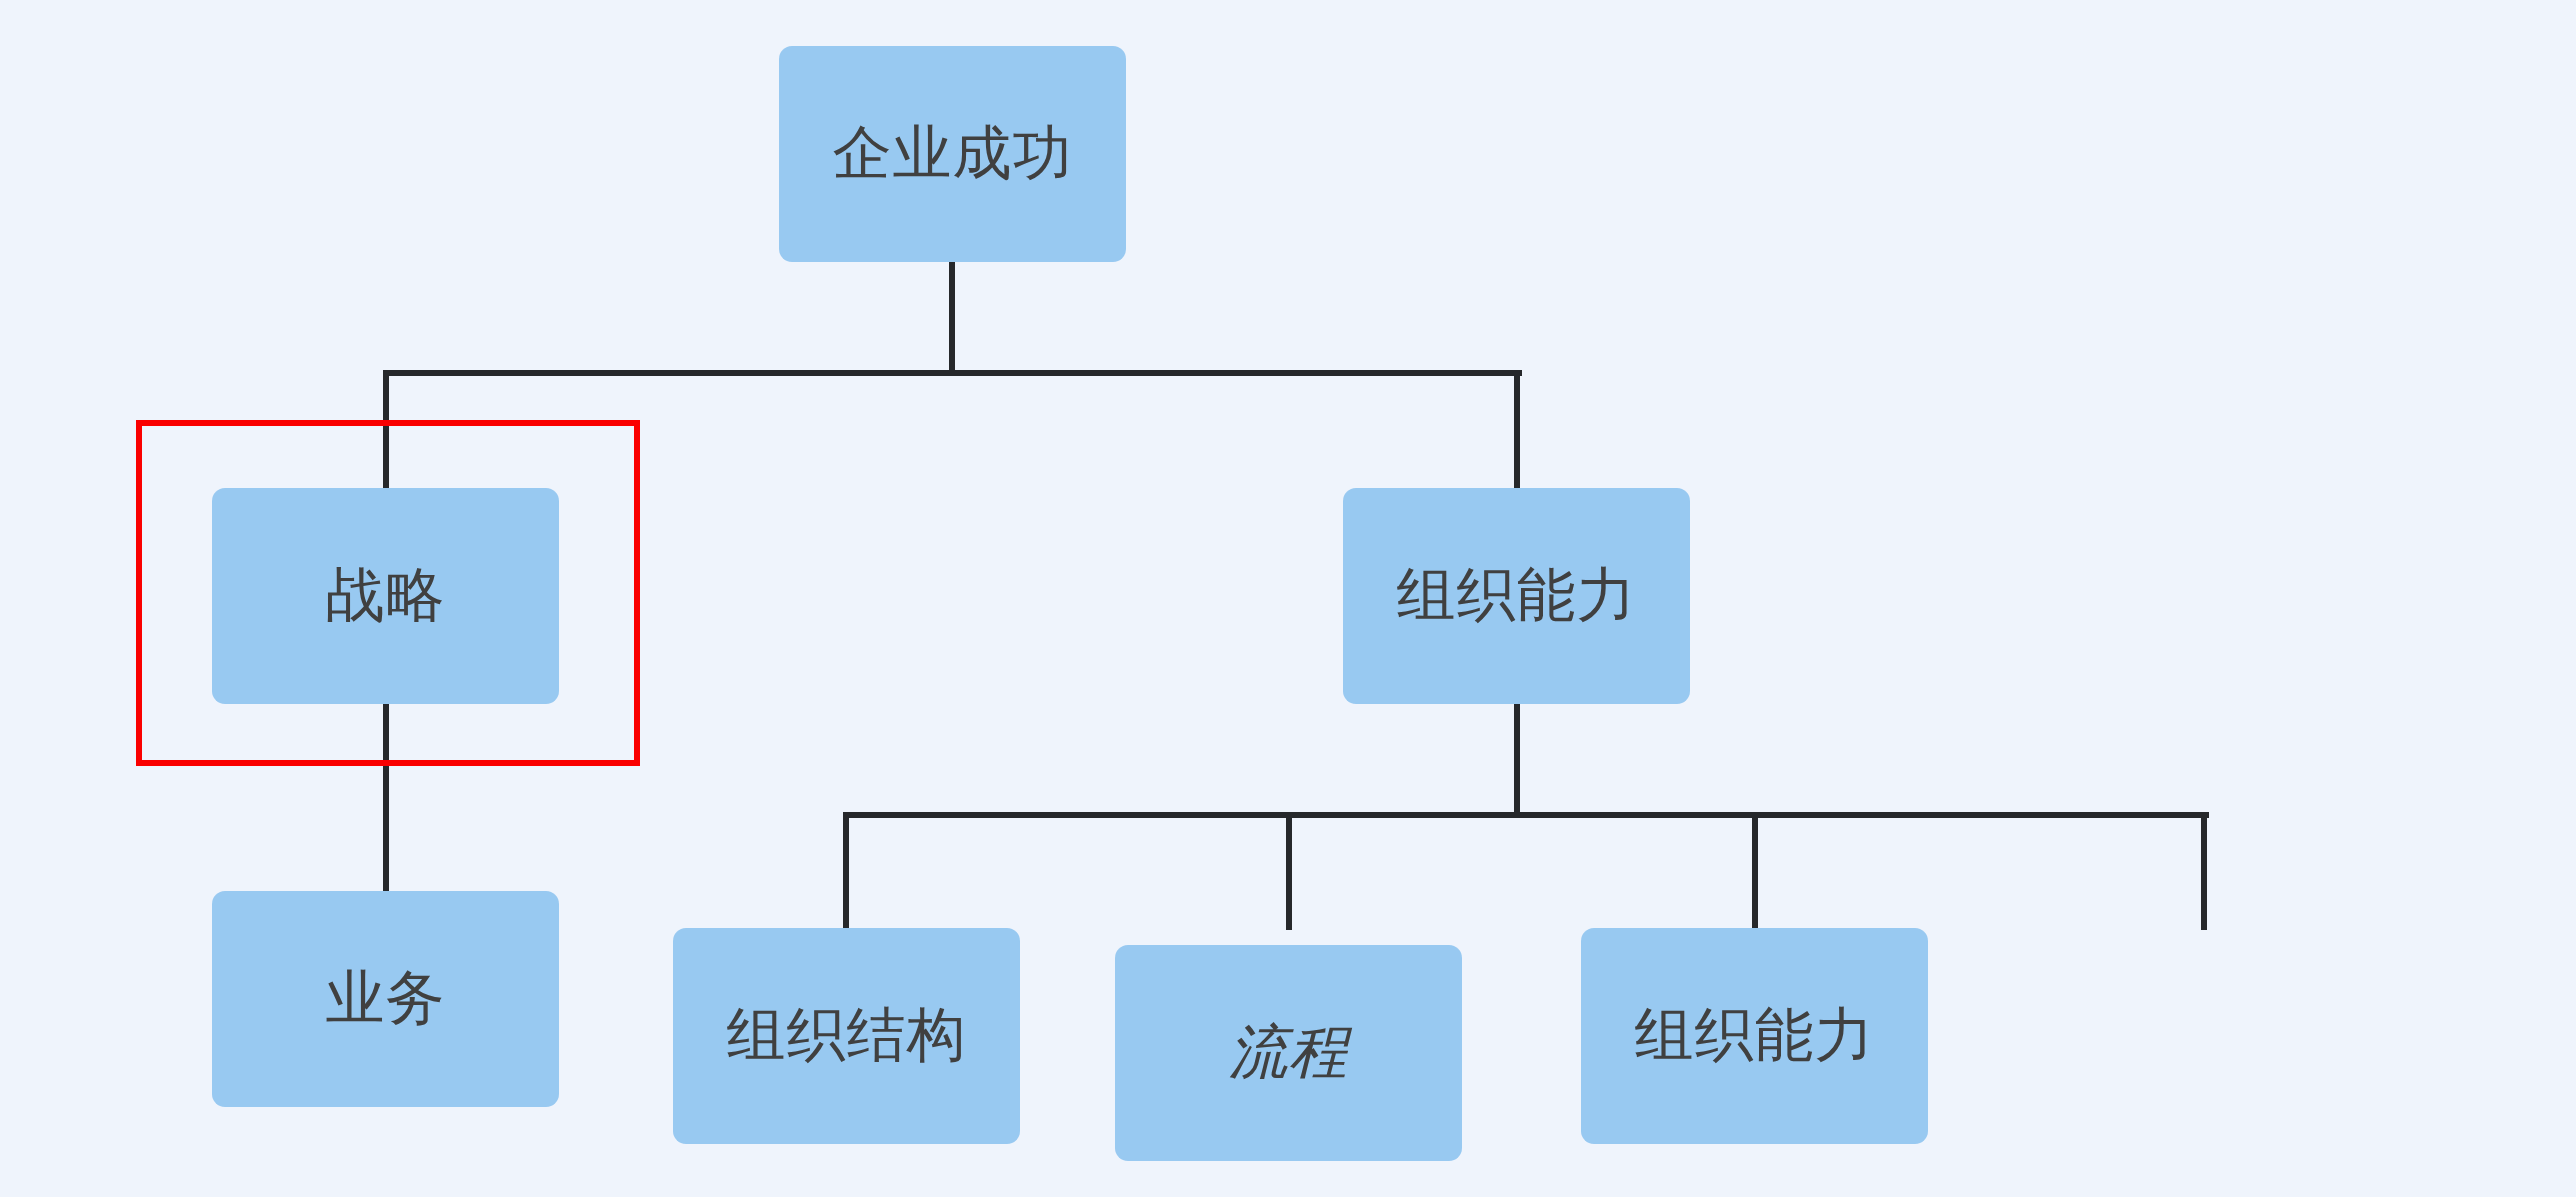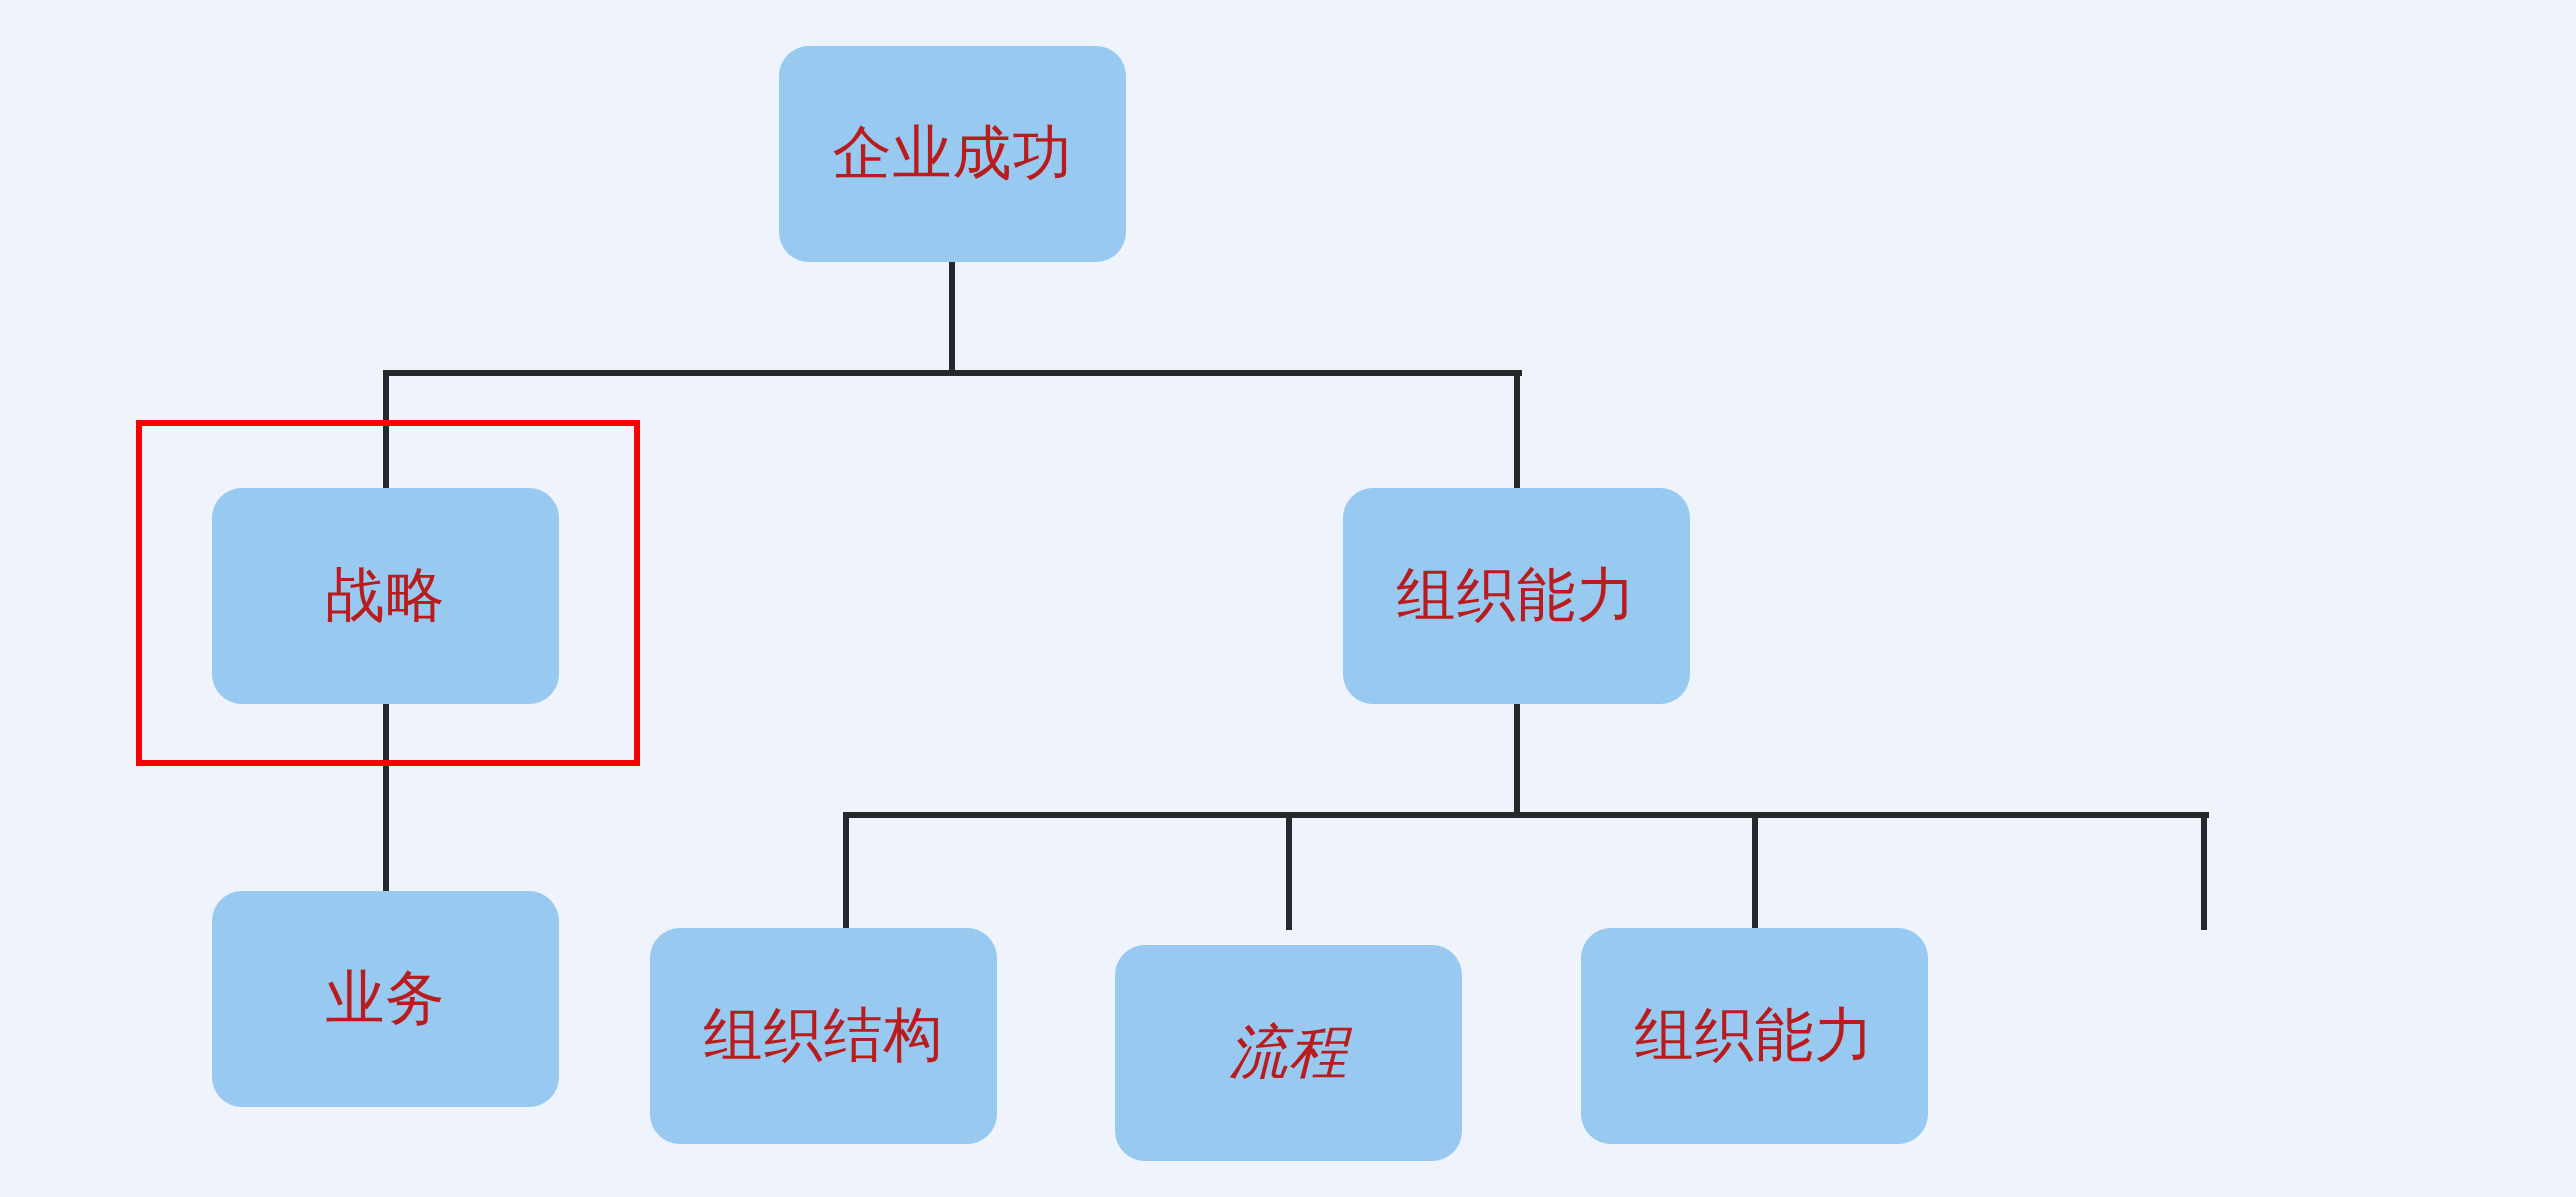--- a/index.html
+++ b/index.html
@@ -15,26 +15,26 @@
     position: relative;
     width: 2576px;
     height: 1197px;
     background: #EFF4FC;
   }
   .node {
     position: absolute;
     width: 347px;
     height: 216px;
     background: #98C9F1;
-    border-radius: 30px;
+    border-radius: 13px;
     display: flex;
     align-items: center;
     justify-content: center;
     font-size: 59px;
-    color: #b91c1c;
+    color: #404040;
     letter-spacing: 1px;
     z-index: 10;
     box-sizing: border-box;
     white-space: nowrap;
   }
   .edge {
     position: absolute;
     background: #26282B;
     z-index: 5;
   }
@@ -47,21 +47,21 @@
     border: 6.7px solid #FA0000;
     box-sizing: border-box;
     background: transparent;
     z-index: 30;
   }
   
   .n-root   { left: 779px;  top: 46px;  }
   .n-strat  { left: 212px;  top: 488px; font-family: Liberation Serif, serif; }
   .n-orgcap { left: 1343px; top: 488px; }
   .n-biz    { left: 212px;  top: 891px; }
-  .n-orgstr { left: 650px;  top: 928px; }
+  .n-orgstr { left: 673px;  top: 928px; }
   .n-proc   { left: 1115px; top: 945px; font-style: italic; }
   .n-staff  { left: 1581px; top: 928px; }
   .n-budget { left: 2030px; top: 928px; }
 </style>
 </head>
 <body>
 
 <div class="canvas">
 
   <div class="edge" style="left:949px;  top:260px; width:5.7px;    height:114px;"></div>

